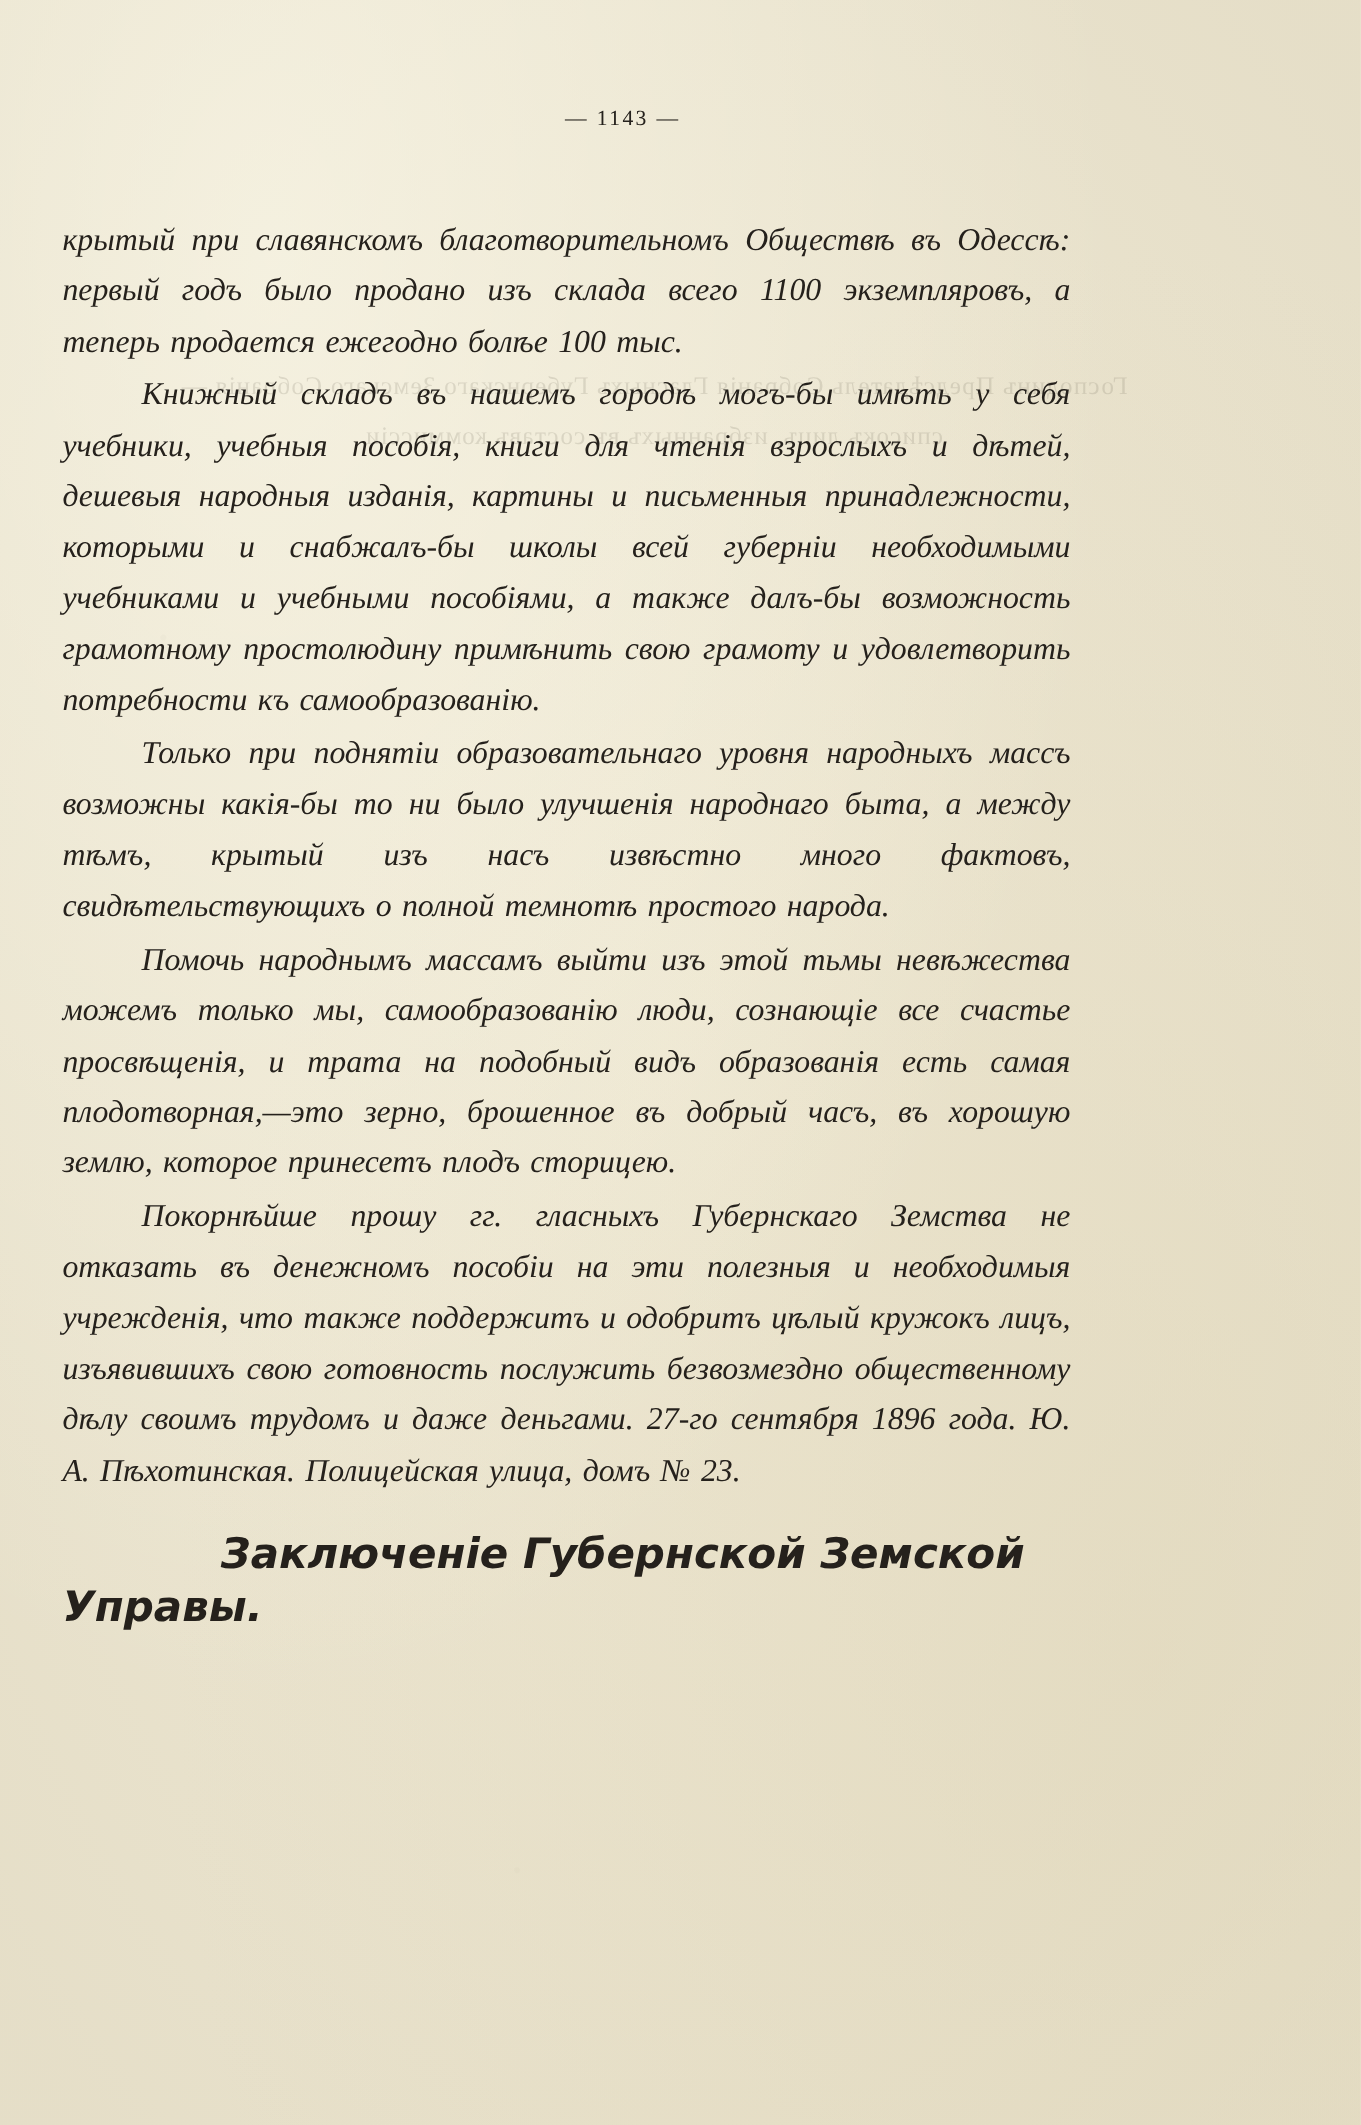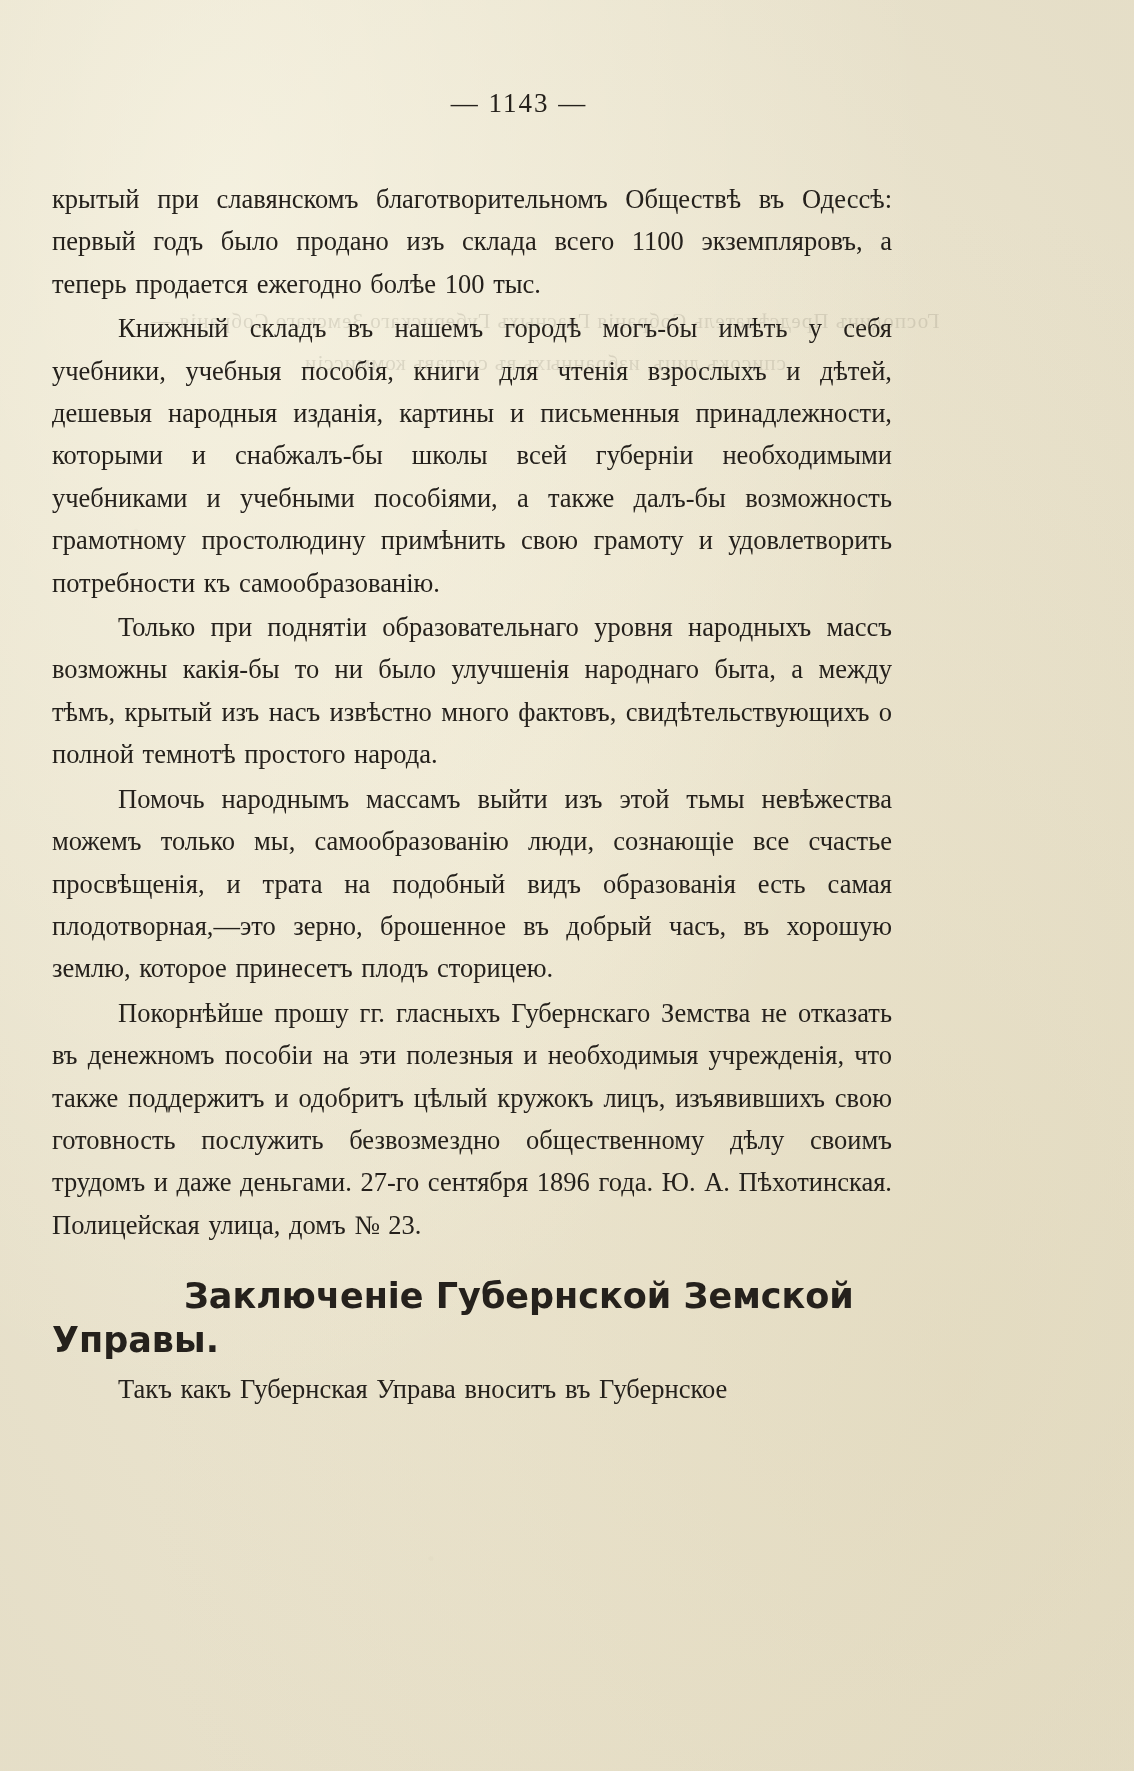--- a/index.html
+++ b/index.html
@@ -45,28 +45,29 @@
     position: relative;
     width: 1134px;
     height: 1771px;
   }
   .folio {
     position: absolute;
     top: 88px;
     left: 0;
     width: 1038px;
     text-align: center;
-    font-size: 27px;
+    font-size: 18px;
     letter-spacing: 2px;
   }
   .text-col {
     position: absolute;
     left: 52px;
     top: 178px;
     width: 840px;
+    font-style: italic;
   }
   p.para {
     margin: 0 0 2px 0;
     font-size: 26.5px;
     line-height: 42.4px;
     text-align: justify;
     text-align-last: left;
     text-indent: 66px;
     word-spacing: 2px;
     hyphens: none;
@@ -112,18 +113,17 @@
     <p class="para">Книжный складъ въ нашемъ городѣ могъ-бы имѣть у себя учебники, учебныя пособія, книги для чтенія взрослыхъ и дѣтей, дешевыя народныя изданія, картины и письменныя принадлежности, которыми и снабжалъ-бы школы всей губерніи необходимыми учебниками и учебными пособіями, а также далъ-бы возможность грамотному простолюдину примѣнить свою грамоту и удовлетворить потребности къ самообразованію.</p>
 
     <p class="para">Только при поднятіи образовательнаго уровня народныхъ массъ возможны какія-бы то ни было улучшенія народнаго быта, а между тѣмъ, крытый изъ насъ извѣстно много фактовъ, свидѣтельствующихъ о полной темнотѣ простого народа.</p>
 
     <p class="para">Помочь народнымъ массамъ выйти изъ этой тьмы невѣжества можемъ только мы, самообразованію люди, сознающіе все счастье просвѣщенія, и трата на подобный видъ образованія есть самая плодотворная,—это зерно, брошенное въ добрый часъ, въ хорошую землю, которое принесетъ плодъ сторицею.</p>
 
     <p class="para">Покорнѣйше прошу гг. гласныхъ Губернскаго Земства не отказать въ денежномъ пособіи на эти полезныя и необходимыя учрежденія, что также поддержитъ и одобритъ цѣлый кружокъ лицъ, изъявившихъ свою готовность послужить безвозмездно общественному дѣлу своимъ трудомъ и даже деньгами. 27-го сентября 1896 года. Ю. А. Пѣхотинская. Полицейская улица, домъ № 23.</p>
 
     <h2 class="section-head">Заключеніе Губернской Земской Управы.</h2>
 
-    <p class="para">Такъ какъ Губернская Управа вноситъ въ Губернское</p>
 
   </div>
 
   <div class="ink-noise"></div>
 </div>
 
 </body></html>

